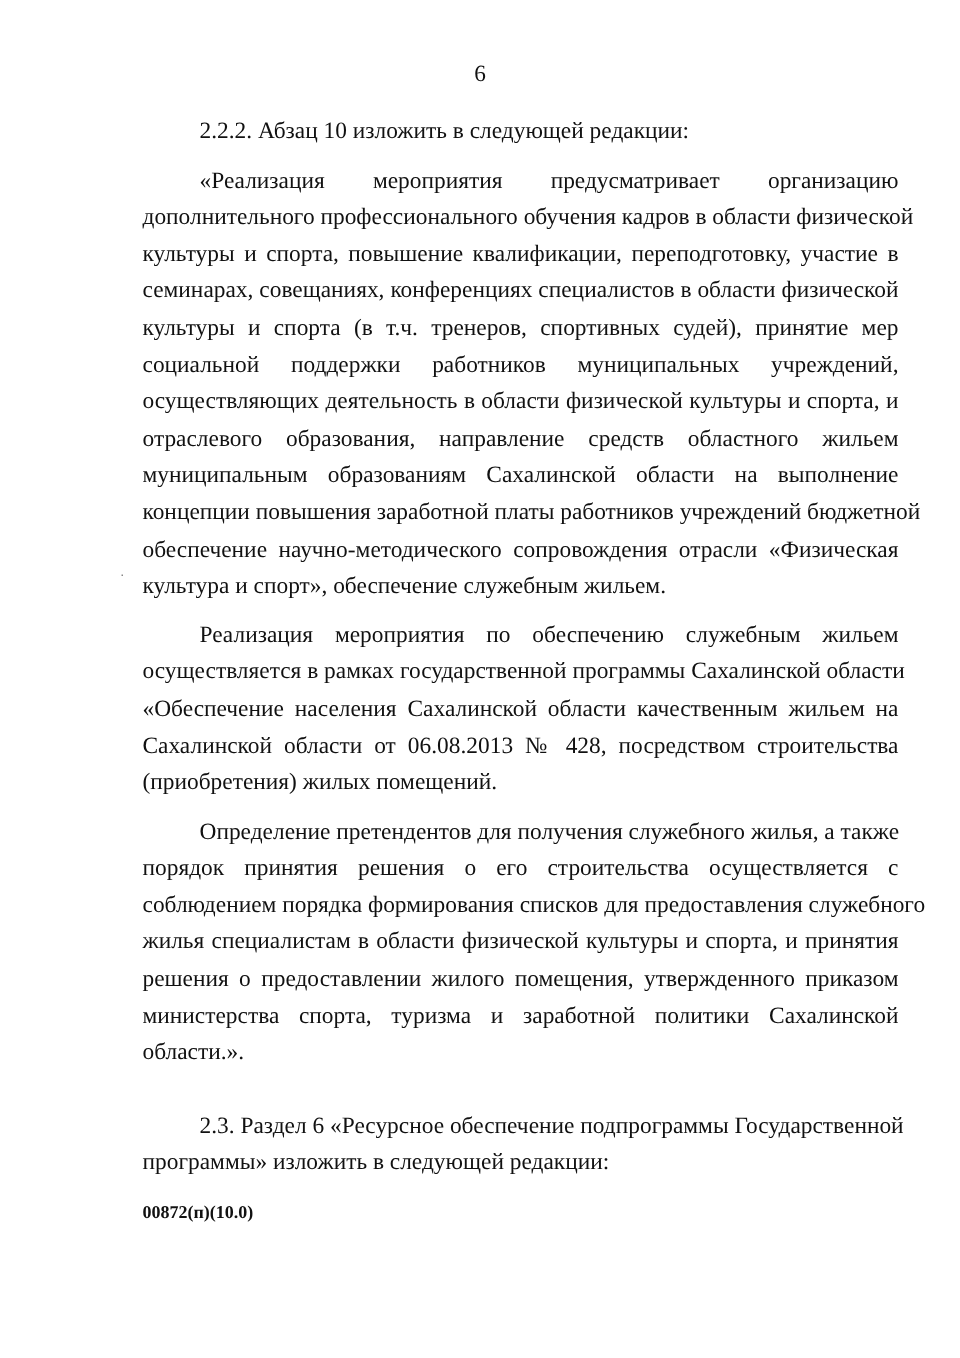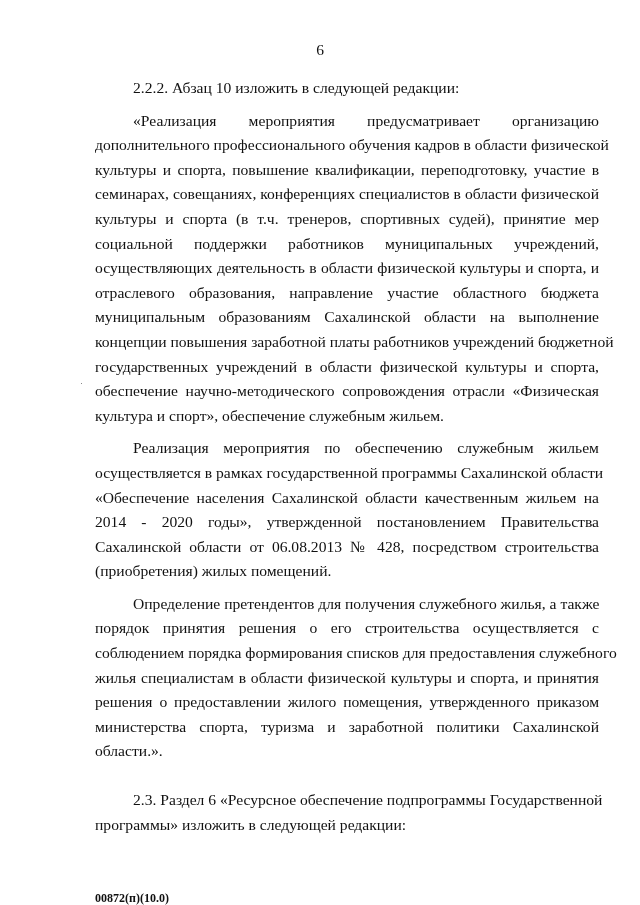--- a/index.html
+++ b/index.html
@@ -46,21 +46,21 @@
     }
     .line.last {
       text-align-last: left;
     }
     .line.indent {
       padding-left: 38px;
     }
     .footer-code {
       position: absolute;
       left: 95px;
-      top: 890px;
+      top: 800px;
       font-size: 12px;
       font-weight: bold;
       line-height: 16px;
     }
     .speck {
       position: absolute;
       width: 1px; height: 1px;
       background: #888;
     }
   </style>
@@ -78,33 +78,31 @@
     </div>
 
     <div class="para-block" style="margin-top:8px;">
       <span class="line indent">«Реализация мероприятия предусматривает организацию</span>
       <span class="line">дополнительного профессионального обучения кадров в области физической</span>
       <span class="line">культуры и спорта, повышение квалификации, переподготовку, участие в</span>
       <span class="line">семинарах, совещаниях, конференциях специалистов в области физической</span>
       <span class="line">культуры и спорта (в т.ч. тренеров, спортивных судей), принятие мер</span>
       <span class="line">социальной поддержки работников муниципальных учреждений,</span>
       <span class="line">осуществляющих деятельность в области физической культуры и спорта, и</span>
-      <span class="line">отраслевого образования, направление участие областного бюджета</span>
+      <span class="line">отраслевого образования, направление средств областного жильем</span>
       <span class="line">муниципальным образованиям Сахалинской области на выполнение</span>
       <span class="line">концепции повышения заработной платы работников учреждений бюджетной</span>
-      <span class="line">государственных учреждений в области физической культуры и спорта,</span>
       <span class="line">обеспечение научно-методического сопровождения отрасли «Физическая</span>
       <span class="line last">культура и спорт», обеспечение служебным жильем.</span>
     </div>
 
     <div class="para-block" style="margin-top:8px;">
       <span class="line indent">Реализация мероприятия по обеспечению служебным жильем</span>
       <span class="line">осуществляется в рамках государственной программы Сахалинской области</span>
       <span class="line">«Обеспечение населения Сахалинской области качественным жильем на</span>
-      <span class="line">2014 - 2020 годы», утвержденной постановлением Правительства</span>
       <span class="line">Сахалинской области от 06.08.2013 № 428, посредством строительства</span>
       <span class="line last">(приобретения) жилых помещений.</span>
     </div>
 
     <div class="para-block" style="margin-top:8px;">
       <span class="line indent">Определение претендентов для получения служебного жилья, а также</span>
       <span class="line">порядок принятия решения о его строительства осуществляется с</span>
       <span class="line">соблюдением порядка формирования списков для предоставления служебного</span>
       <span class="line">жилья специалистам в области физической культуры и спорта, и принятия</span>
       <span class="line">решения о предоставлении жилого помещения, утвержденного приказом</span>

